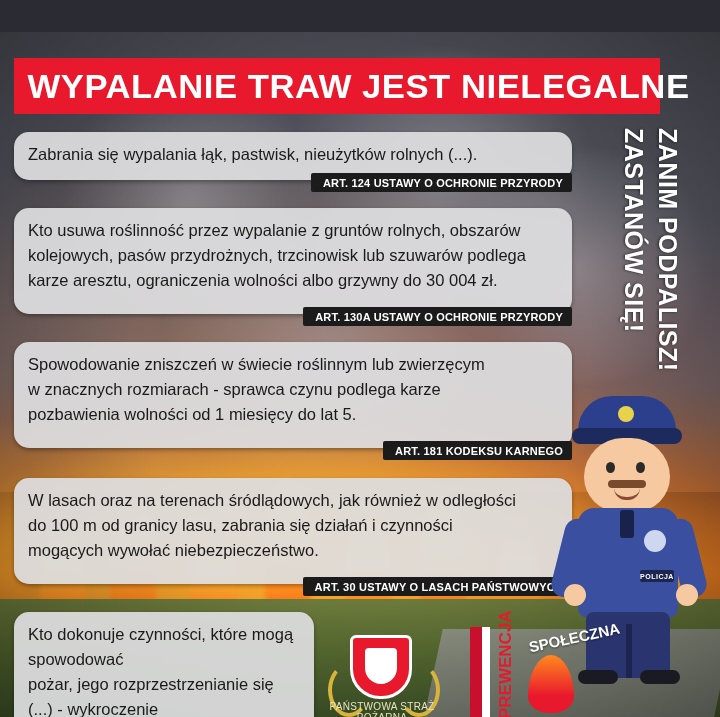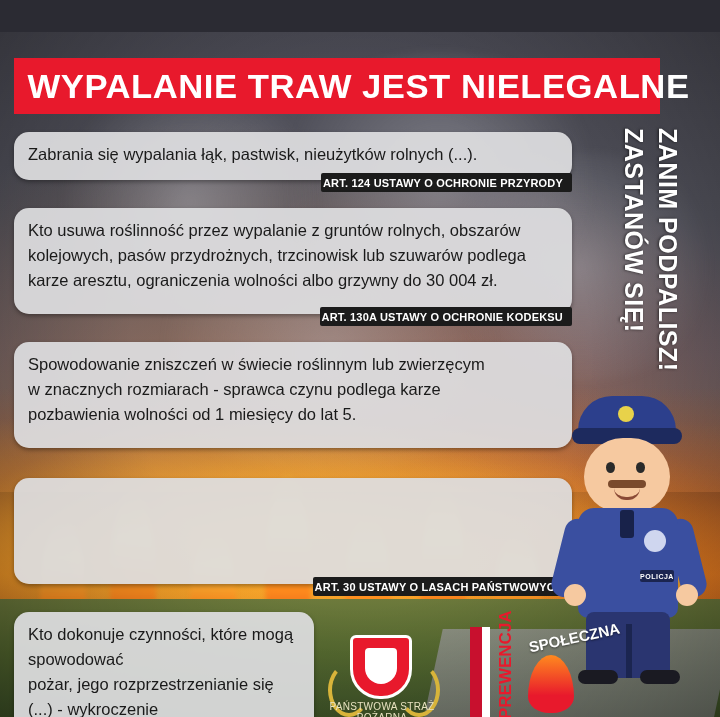--- a/index.html
+++ b/index.html
@@ -114,21 +114,21 @@
   }
   .ref {
     position: absolute;
     right: 0;
     bottom: -12px;
     background: #1b1b1b;
     color: #ffffff;
     font-size: 11px;
     font-weight: bold;
     letter-spacing: 0.2px;
-    padding: 4px 9px 3px 2px;
+    padding: 4px 9px 3px 12px;
     border-radius: 2px;
     white-space: nowrap;
   }
 
   #card0 { left: 14px; top: 100px; width: 558px; height: 48px; }
   #card1 { left: 14px; top: 176px; width: 558px; height: 106px; }
   #card2 { left: 14px; top: 310px; width: 558px; height: 106px; }
   #card3 { left: 14px; top: 446px; width: 558px; height: 106px; }
   #card4 { left: 14px; top: 580px; width: 300px; height: 128px; }
 
@@ -337,30 +337,34 @@
 
   <div class="card" id="card0">
     <div class="body">Zabrania się wypalania łąk, pastwisk, nieużytków rolnych (...).</div>
     <div class="ref">ART. 124 USTAWY O OCHRONIE PRZYRODY</div>
   </div>
 
   <div class="card" id="card1">
     <div class="body">Kto usuwa roślinność przez wypalanie z gruntów rolnych, obszarów
 kolejowych, pasów przydrożnych, trzcinowisk lub szuwarów podlega
 karze aresztu, ograniczenia wolności albo grzywny do 30 004 zł.</div>
-    <div class="ref">ART. 130A USTAWY O OCHRONIE KODEKSU</div>
+    <div class="ref">ART. 130A USTAWY O OCHRONIE PRZYRODY</div>
   </div>
 
   <div class="card" id="card2">
     <div class="body">Spowodowanie zniszczeń w świecie roślinnym lub zwierzęcym
 w znacznych rozmiarach - sprawca czynu podlega karze
 pozbawienia wolności od 1 miesięcy do lat 5.</div>
+    <div class="ref">ART. 181 KODEKSU KARNEGO</div>
   </div>
 
   <div class="card" id="card3">
+    <div class="body">W lasach oraz na terenach śródlądowych, jak również w odległości
+do 100 m od granicy lasu, zabrania się działań i czynności
+mogących wywołać niebezpieczeństwo.</div>
     <div class="ref">ART. 30 USTAWY O LASACH PAŃSTWOWYCH</div>
   </div>
 
   <div class="card" id="card4">
     <div class="body">Kto dokonuje czynności, które mogą spowodować
 pożar, jego rozprzestrzenianie się (...) - wykroczenie
 zagrożone jest karą aresztu (od 5 do 30 dni), grzywny
 (od 20 do 5 000 zł) albo nagany.</div>
     <div class="ref">ART. 82 KODEKSU WYKROCZEŃ</div>
   </div>

